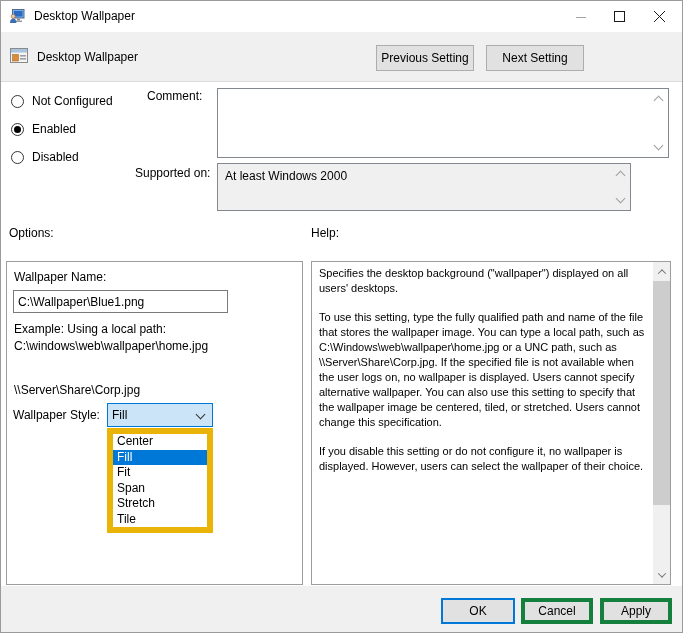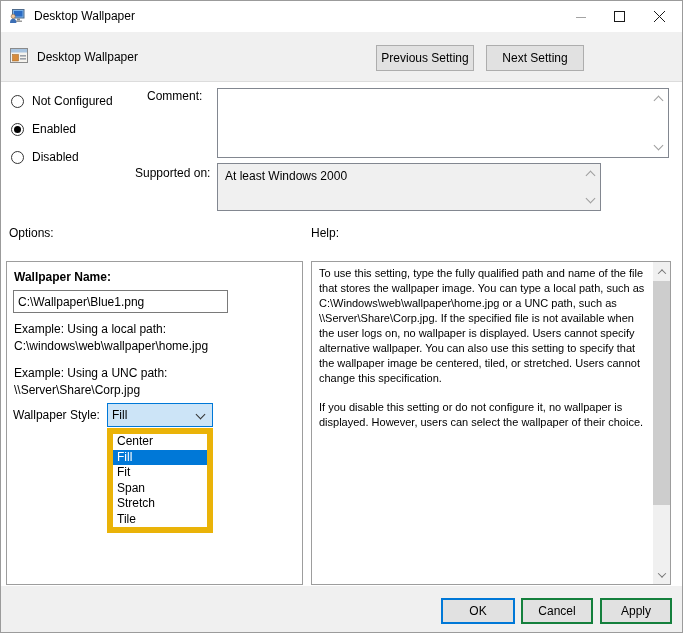--- a/index.html
+++ b/index.html
@@ -70,21 +70,21 @@
   .vscroll { position:absolute; top:0; right:0; width:17px; height:100%; background:#f0f0f0; }
   .vs-btn { position:absolute; left:0; width:17px; height:17px; display:flex; align-items:center; justify-content:center; cursor:default; }
   .vs-up { top:1px; } .vs-dn { bottom:1px; }
   .vs-chev { width:6px; height:6px; border-left:1px solid #747474; border-top:1px solid #747474; }
   .vs-up .vs-chev { transform:rotate(45deg) translate(1px,1px); }
   .vs-dn .vs-chev { transform:rotate(225deg) translate(1px,1px); }
   .vs-thumb { position:absolute; left:0; top:19px; width:17px; height:224px; background:#cdcdcd; cursor:default; }
 
   
   .footer { position:absolute; left:0; top:585px; width:100%; height:48px; background:#f0f0f0; }
-  .fbtn { position:absolute; top:12px; height:26px; background:#e1e1e1; border:2px solid #15803d;
+  .fbtn { position:absolute; top:12px; height:26px; background:#e1e1e1; border:4px solid #15803d;
           font:12px "Liberation Sans",sans-serif; color:#000; cursor:default; }
   .fbtn-ok { left:440px; width:74px; border:2px solid #0078d7; }
   .fbtn-cancel { left:520px; width:72px; }
   .fbtn-apply { left:599px; width:72px; }
 </style>
 </head>
 <body>
 
 <div class="window">
 
@@ -149,35 +149,34 @@
     </div>
 
     <span class="field-label" style="left:134px; top:7px;margin-left:12px;">Comment:</span>
     <div class="textbox" style="left:216px; top:6px; width:452px; height:70px;">
       <span class="tb-text"></span>
       <span class="chev chev-up"></span>
       <span class="chev chev-dn"></span>
     </div>
 
     <span class="field-label" style="left:134px; top:84px;">Supported on:</span>
-    <div class="textbox readonly" style="left:216px; top:81px; width:384px; height:48px;padding-left:25px;">
+    <div class="textbox readonly" style="left:216px; top:81px; width:414px; height:48px;padding-left:25px;">
       <span class="tb-text">At least Windows 2000</span>
       <span class="chev chev-up"></span>
       <span class="chev chev-dn"></span>
     </div>
 
     <span class="field-label" style="left:8px; top:144px;">Options:</span>
     <span class="field-label" style="left:310px; top:144px;">Help:</span>
 
     <div class="panel panel-options">
-      <span class="opt-label" style="left:7px; top:8px;font-weight:bold;">Wallpaper Name:</span>
+      <span class="opt-label" style="left:7px; top:8px;">Wallpaper Name:</span>
       <input class="name-input" readonly="" value="C:\Wallpaper\Blue1.png" style="">
       <span class="opt-label" style="left:7px; top:60px;">Example: Using a local path:</span>
       <span class="opt-label" style="left:7px; top:77px;">C:\windows\web\wallpaper\home.jpg</span>
-      <span class="opt-label" style="left:7px; top:104px;">Example: Using a UNC path:</span>
       <span class="opt-label" style="left:7px; top:121px;">\\Server\Share\Corp.jpg</span>
 
       <span class="opt-label" style="left:6px; top:146px;">Wallpaper Style:</span>
 
       <div class="combo">
         <span class="combo-text">Fill</span>
         <span class="combo-chev"></span>
       </div>
 
       <div class="dropdown">
@@ -185,20 +184,21 @@
         <div class="dd-item selected">Fill</div>
         <div class="dd-item">Fit</div>
         <div class="dd-item">Span</div>
         <div class="dd-item">Stretch</div>
         <div class="dd-item">Tile</div>
       </div>
     </div>
 
     <div class="panel panel-help">
       <div class="help-text">
+        <p>Specifies the desktop background ("wallpaper") displayed on all users' desktops.</p>
         <p>To use this setting, type the fully qualified path and name of the file that stores the wallpaper image. You can type a local path, such as C:\Windows\web\wallpaper\home.jpg or a UNC path, such as \\Server\Share\Corp.jpg. If the specified file is not available when the user logs on, no wallpaper is displayed. Users cannot specify alternative wallpaper. You can also use this setting to specify that the wallpaper image be centered, tiled, or stretched. Users cannot change this specification.</p>
         <p>If you disable this setting or do not configure it, no wallpaper is displayed. However, users can select the wallpaper of their choice.</p>
       </div>
       <div class="vscroll">
         <div class="vs-btn vs-up">
             <span class="vs-chev"></span>
           </div>
         <div class="vs-thumb"></div>
         <div class="vs-btn vs-dn">
             <span class="vs-chev"></span>

